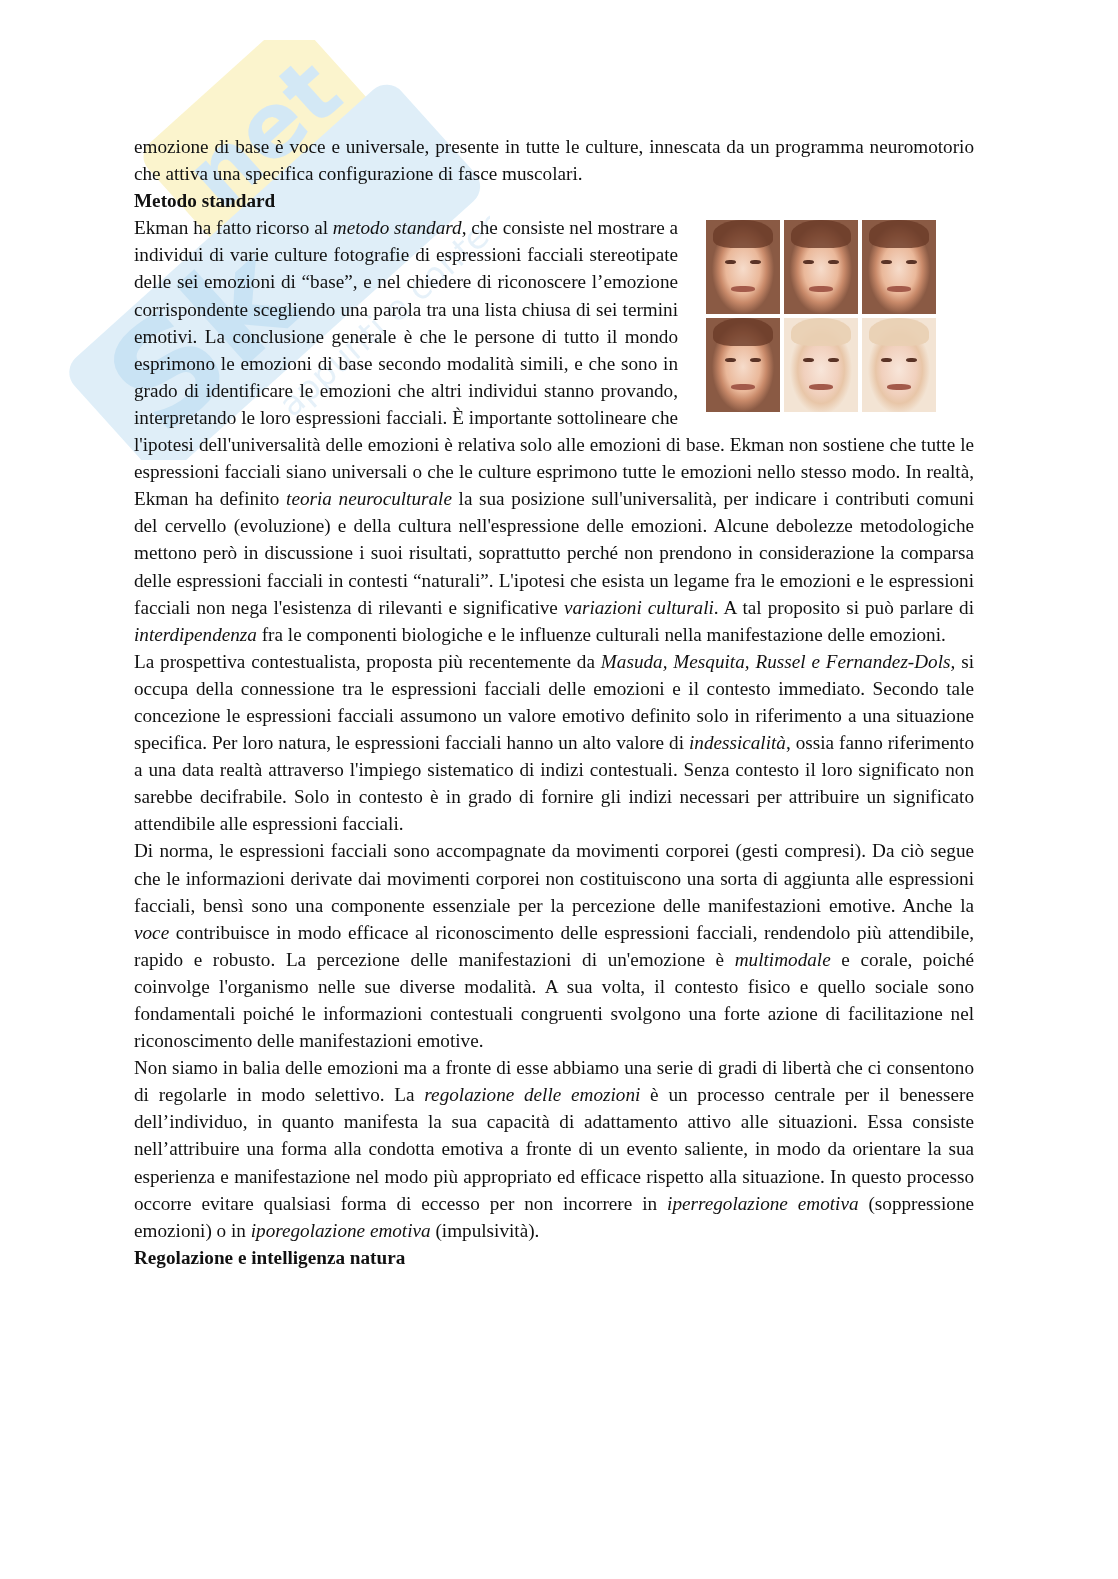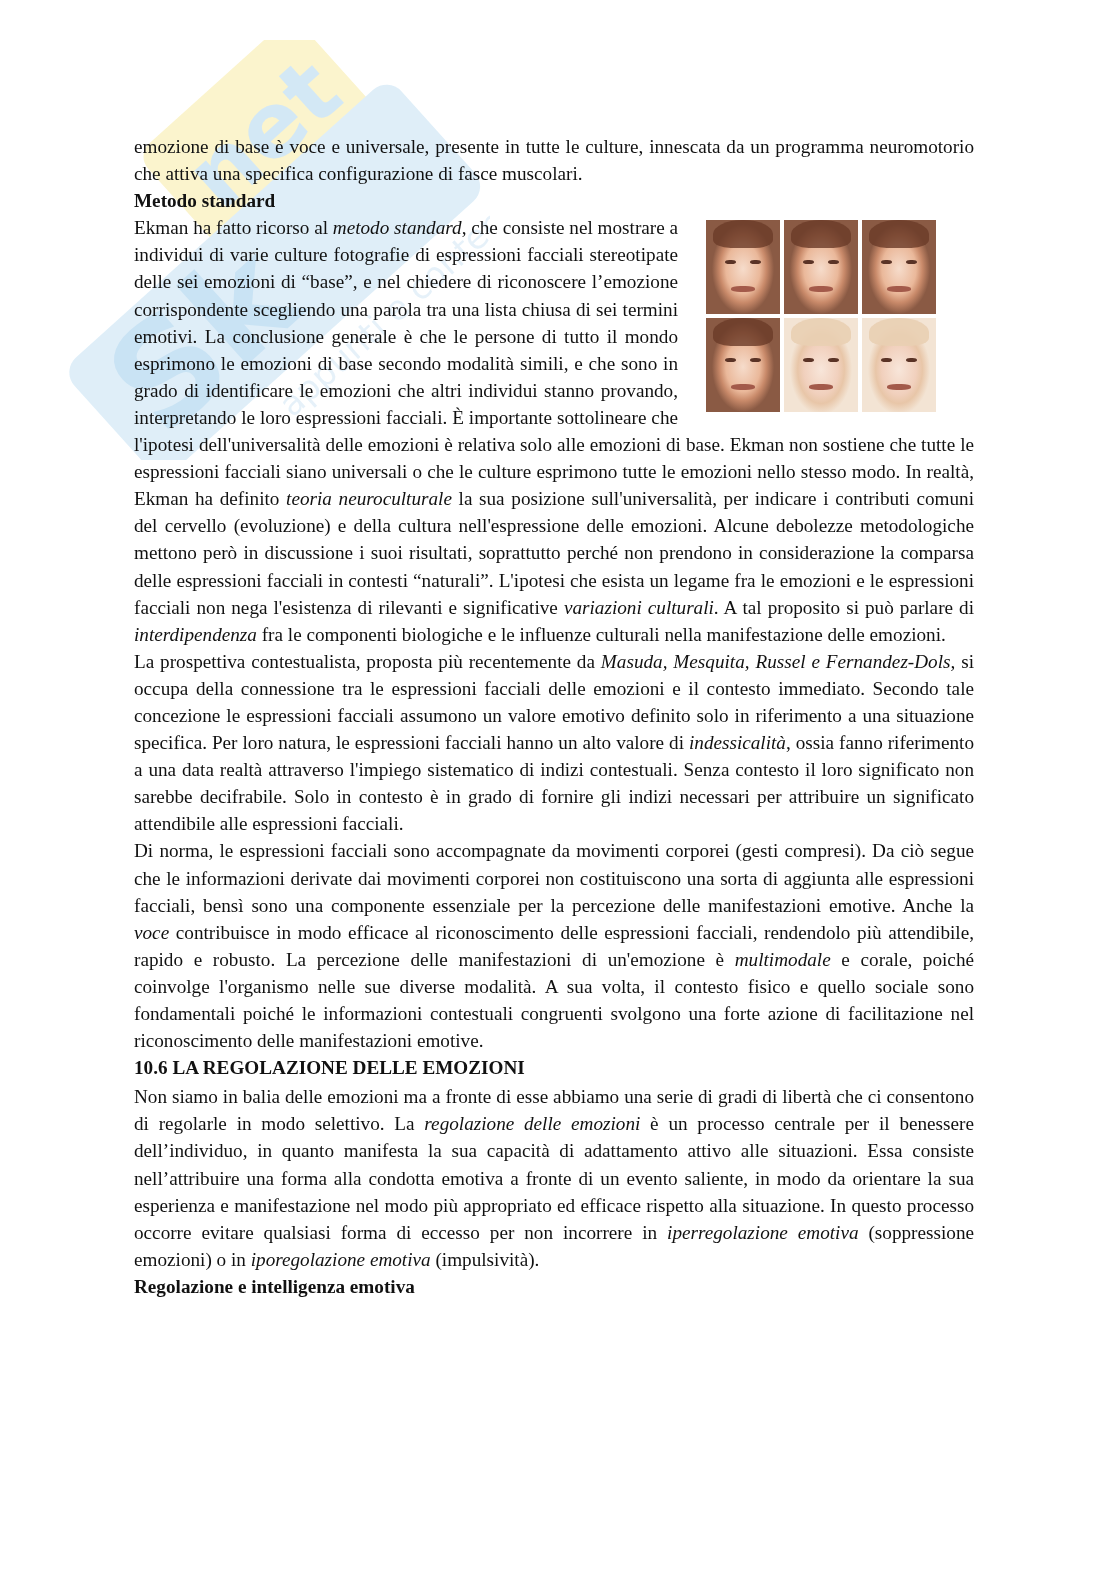--- a/index.html
+++ b/index.html
@@ -153,19 +153,18 @@
       </div>
   </div>
 
   <p><span>Ekman ha fatto ricorso al </span><span class="i">metodo standard</span><span>, che consiste nel mostrare a individui di varie culture fotografie di espressioni facciali stereotipate delle sei emozioni di “base”, e nel chiedere di riconoscere l’emozione corrispondente scegliendo una parola tra una lista chiusa di sei termini emotivi. La conclusione generale è che le persone di tutto il mondo esprimono le emozioni di base secondo modalità simili, e che sono in grado di identificare le emozioni che altri individui stanno provando, interpretando le loro espressioni facciali. È importante sottolineare che l'ipotesi dell'universalità delle emozioni è relativa solo alle emozioni di base. Ekman non sostiene che tutte le espressioni facciali siano universali o che le culture esprimono tutte le emozioni nello stesso modo. In realtà, Ekman ha definito </span><span class="i">teoria neuroculturale</span><span> la sua posizione sull'universalità, per indicare i contributi comuni del cervello (evoluzione) e della cultura nell'espressione delle emozioni. Alcune debolezze metodologiche mettono però in discussione i suoi risultati, soprattutto perché non prendono in considerazione la comparsa delle espressioni facciali in contesti “naturali”. L'ipotesi che esista un legame fra le emozioni e le espressioni facciali non nega l'esistenza di rilevanti e significative </span><span class="i">variazioni culturali</span><span>. A tal proposito si può parlare di </span><span class="i">interdipendenza</span><span> fra le componenti biologiche e le influenze culturali nella manifestazione delle emozioni.</span></p>
 
 
   <p><span>La prospettiva contestualista, proposta più recentemente da </span><span class="i">Masuda, Mesquita, Russel e Fernandez-Dols,</span><span> si occupa della connessione tra le espressioni facciali delle emozioni e il contesto immediato. Secondo tale concezione le espressioni facciali assumono un valore emotivo definito solo in riferimento a una situazione specifica. Per loro natura, le espressioni facciali hanno un alto valore di </span><span class="i">indessicalità</span><span>, ossia fanno riferimento a una data realtà attraverso l'impiego sistematico di indizi contestuali. Senza contesto il loro significato non sarebbe decifrabile. Solo in contesto è in grado di fornire gli indizi necessari per attribuire un significato attendibile alle espressioni facciali.</span></p>
 
   <p><span>Di norma, le espressioni facciali sono accompagnate da movimenti corporei (gesti compresi). Da ciò segue che le informazioni derivate dai movimenti corporei non costituiscono una sorta di aggiunta alle espressioni facciali, bensì sono una componente essenziale per la percezione delle manifestazioni emotive. Anche la </span><span class="i">voce</span><span> contribuisce in modo efficace al riconoscimento delle espressioni facciali, rendendolo più attendibile, rapido e robusto. La percezione delle manifestazioni di un'emozione è </span><span class="i">multimodale</span><span> e corale, poiché coinvolge l'organismo nelle sue diverse modalità. A sua volta, il contesto fisico e quello sociale sono fondamentali poiché le informazioni contestuali congruenti svolgono una forte azione di facilitazione nel riconoscimento delle manifestazioni emotive.</span></p>
 
-  <h3 class="spaced">10.6 LA REGOLAZIONE DELLE EMOZIONI</h3>
 
   <p><span>Non siamo in balia delle emozioni ma a fronte di esse abbiamo una serie di gradi di libertà che ci consentono di regolarle in modo selettivo. La </span><span class="i">regolazione delle emozioni</span><span> è un processo centrale per il benessere dell’individuo, in quanto manifesta la sua capacità di adattamento attivo alle situazioni. Essa consiste nell’attribuire una forma alla condotta emotiva a fronte di un evento saliente, in modo da orientare la sua esperienza e manifestazione nel modo più appropriato ed efficace rispetto alla situazione. In questo processo occorre evitare qualsiasi forma di eccesso per non incorrere in </span><span class="i">iperregolazione emotiva</span><span> (soppressione emozioni) o in </span><span class="i">iporegolazione emotiva</span><span> (impulsività).</span></p>
 
-  <h4>Regolazione e intelligenza emotiva</h4>
+  <h4>Regolazione e intelligenza natura</h4>
 
 </div>
 
 </body></html>

